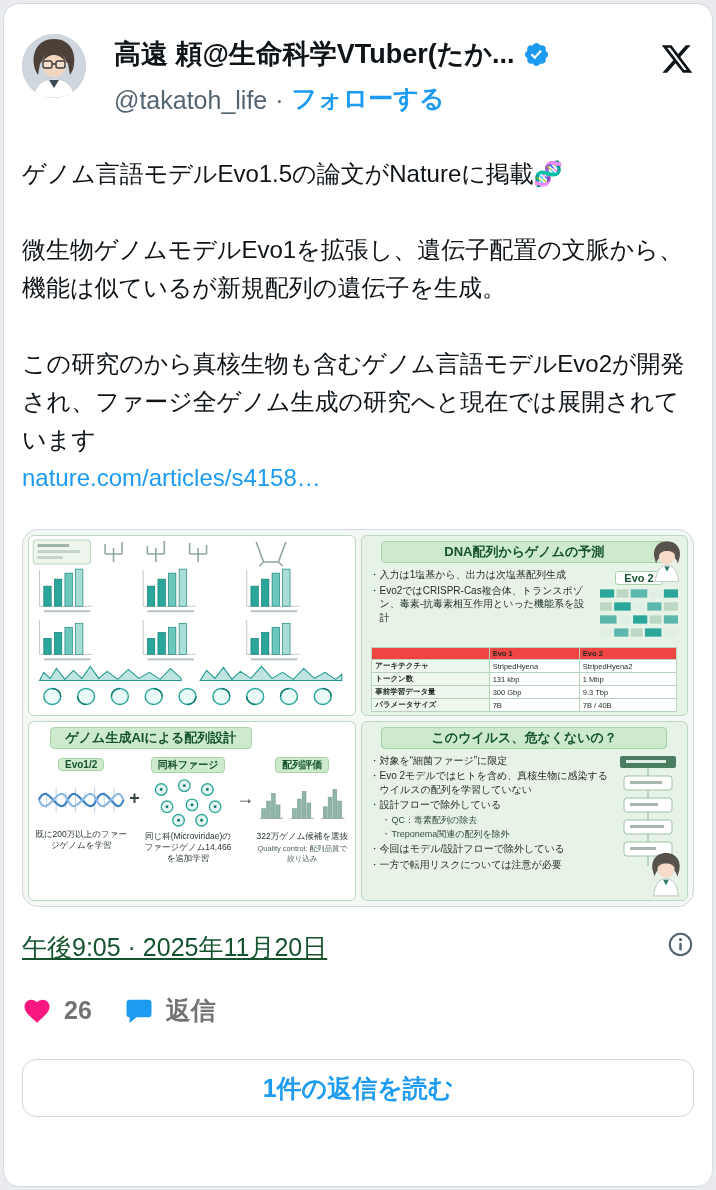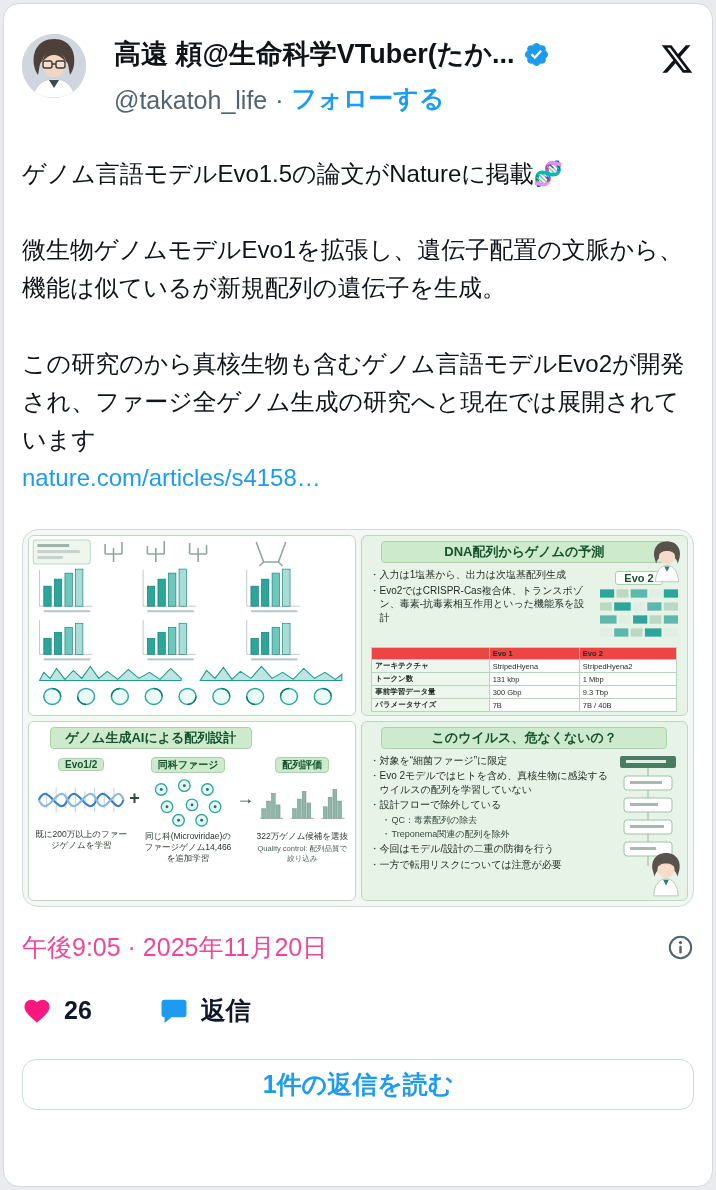--- a/index.html
+++ b/index.html
@@ -72,29 +72,29 @@
   .bl-op { font-size:18px; font-weight:700; color:#33493c; margin-top:34px; flex:none; }
   .bl-cap { font-size:8.5px; line-height:1.3; color:#27352c; margin-top:2px; }
   .bl-cap.small { font-size:7.5px; color:#51655a; }
   .bl-col svg { width:100%; height:54px; display:block; }
 
   .br-flex { display:flex; padding:2px 6px 0 8px; gap:4px; }
   .br-flex ul { flex:1; }
   .flow { width:66px; height:118px; flex:none; }
 
   
-  .meta-row { margin-top:24px; display:flex; justify-content:space-between; align-items:center;
-              color:#ec4899; font-size:25px; }
+  .meta-row { margin-top:24px; display:flex; justify-content:space-between; align-items:flex-start;
+              color:#14532d; font-size:25px;text-decoration:underline; }
   .info-icon { width:27px; height:27px; cursor:pointer; }
-  .actions { margin-top:30px; display:flex; align-items:center; gap:67px;
-             font-size:25px; font-weight:700; color:#0f172a; }
+  .actions { margin-top:30px; display:flex; align-items:center; gap:32px;
+             font-size:25px; font-weight:700; color:#737373; }
   .action { display:flex; align-items:center; gap:12px; cursor:pointer; }
   .action svg { width:30px; height:30px; }
 
-  .reply-btn { margin-top:32px; width:100%; height:51px; border:1px solid #cfd9de;
+  .reply-btn { margin-top:32px; width:100%; height:58px; border:1px solid #cfd9de;
                border-radius:14px; background:#fff; color:#1d9bf0; font-size:25px;
                font-weight:700; display:flex; align-items:center; justify-content:center;
                cursor:pointer; }
 </style>
 </head>
 <body>
 
 <svg width="0" height="0" style="position:absolute">
   <defs>
     <g id="chara">
@@ -389,21 +389,21 @@
 
       <div class="quad green">
         <div class="banner">このウイルス、危なくないの？</div>
         <div class="br-flex">
           <ul class="ig-bullets br-list">
             <li>対象を“細菌ファージ”に限定</li>
             <li>Evo 2モデルではヒトを含め、真核生物に感染するウイルスの配列を学習していない</li>
             <li>設計フローで除外している</li>
             <li class="sub">QC：毒素配列の除去</li>
             <li class="sub">Treponema関連の配列を除外</li>
-            <li>今回はモデル/設計の二重の防御を行う</li>
+            <li>今回はモデル/設計フローで除外している</li>
             <li>一方で転用リスクについては注意が必要</li>
           </ul>
           <svg class="flow" viewBox="0 0 60 118">
             <rect x="2" y="2" width="56" height="12" rx="2" fill="#4a7d5f"></rect>
             <rect x="8" y="6" width="40" height="3" fill="#dfeee4"></rect>
             <line x1="30" y1="14" x2="30" y2="112" stroke="#9cc3a4" stroke-width="1.2"></line>
             <g fill="#ffffff" stroke="#9cc3a4" stroke-width="1">
               <rect x="6" y="22" width="48" height="14" rx="3"></rect>
               <rect x="6" y="44" width="48" height="14" rx="3"></rect>
               <rect x="6" y="66" width="48" height="14" rx="3"></rect>

